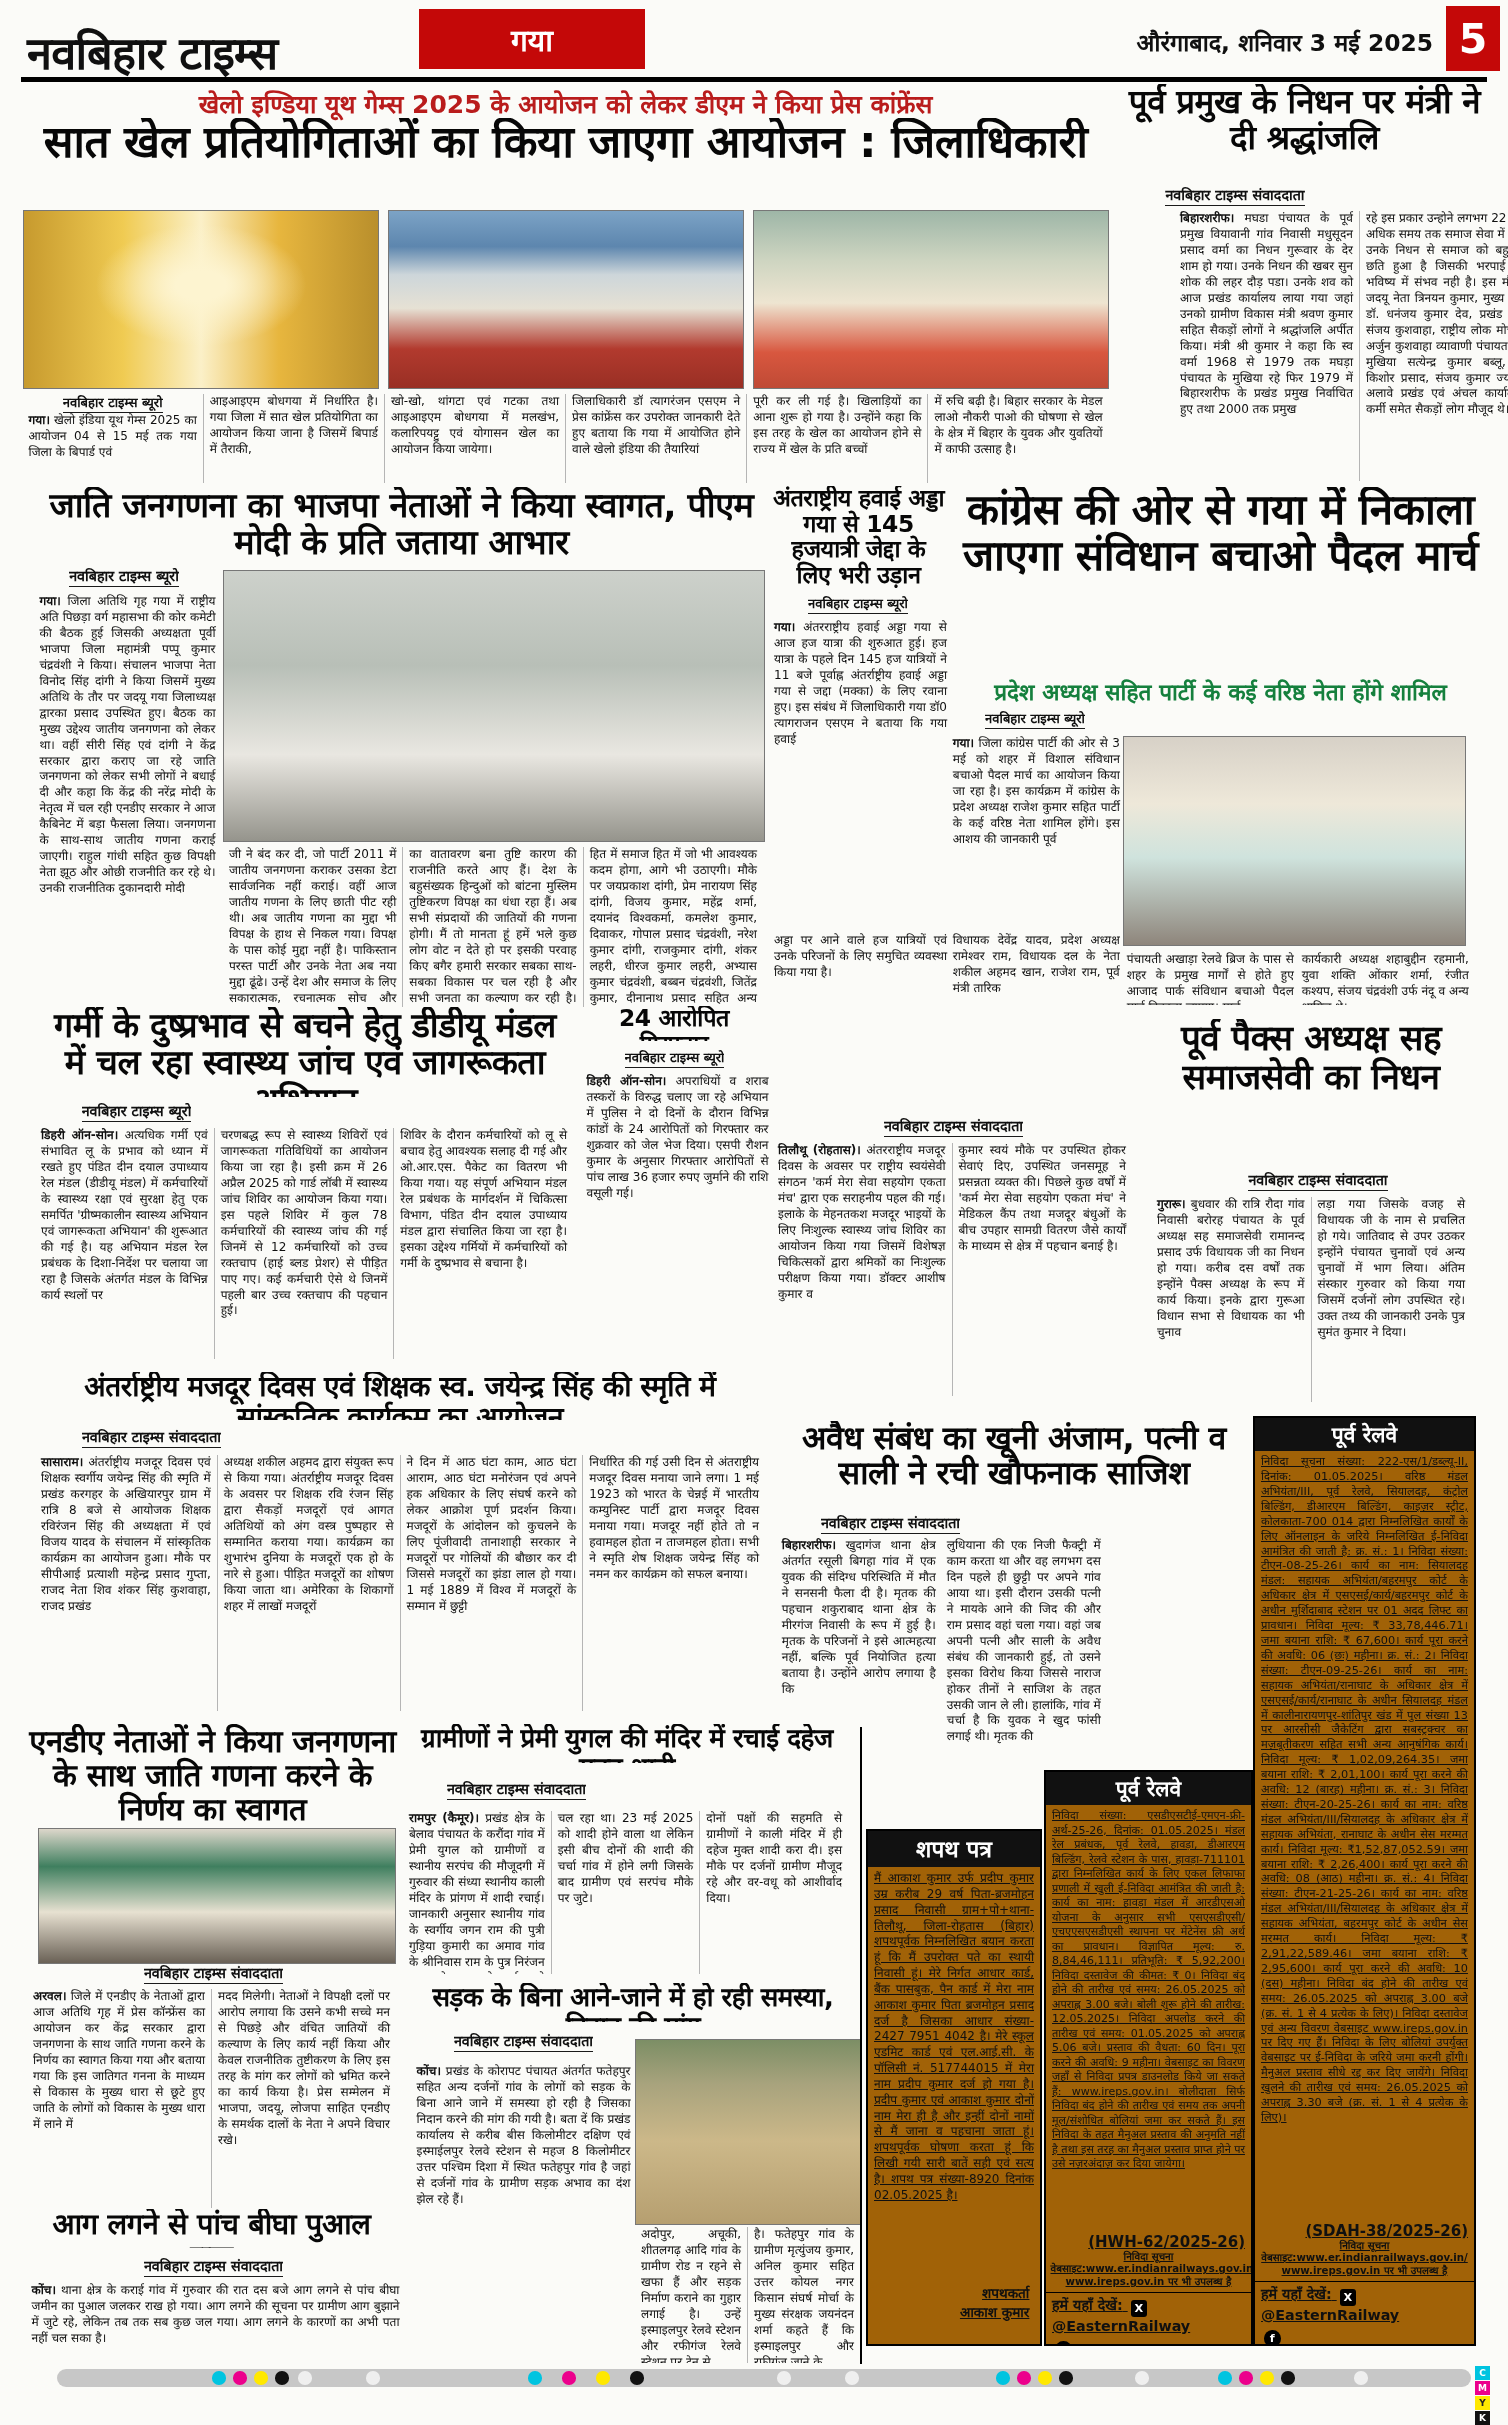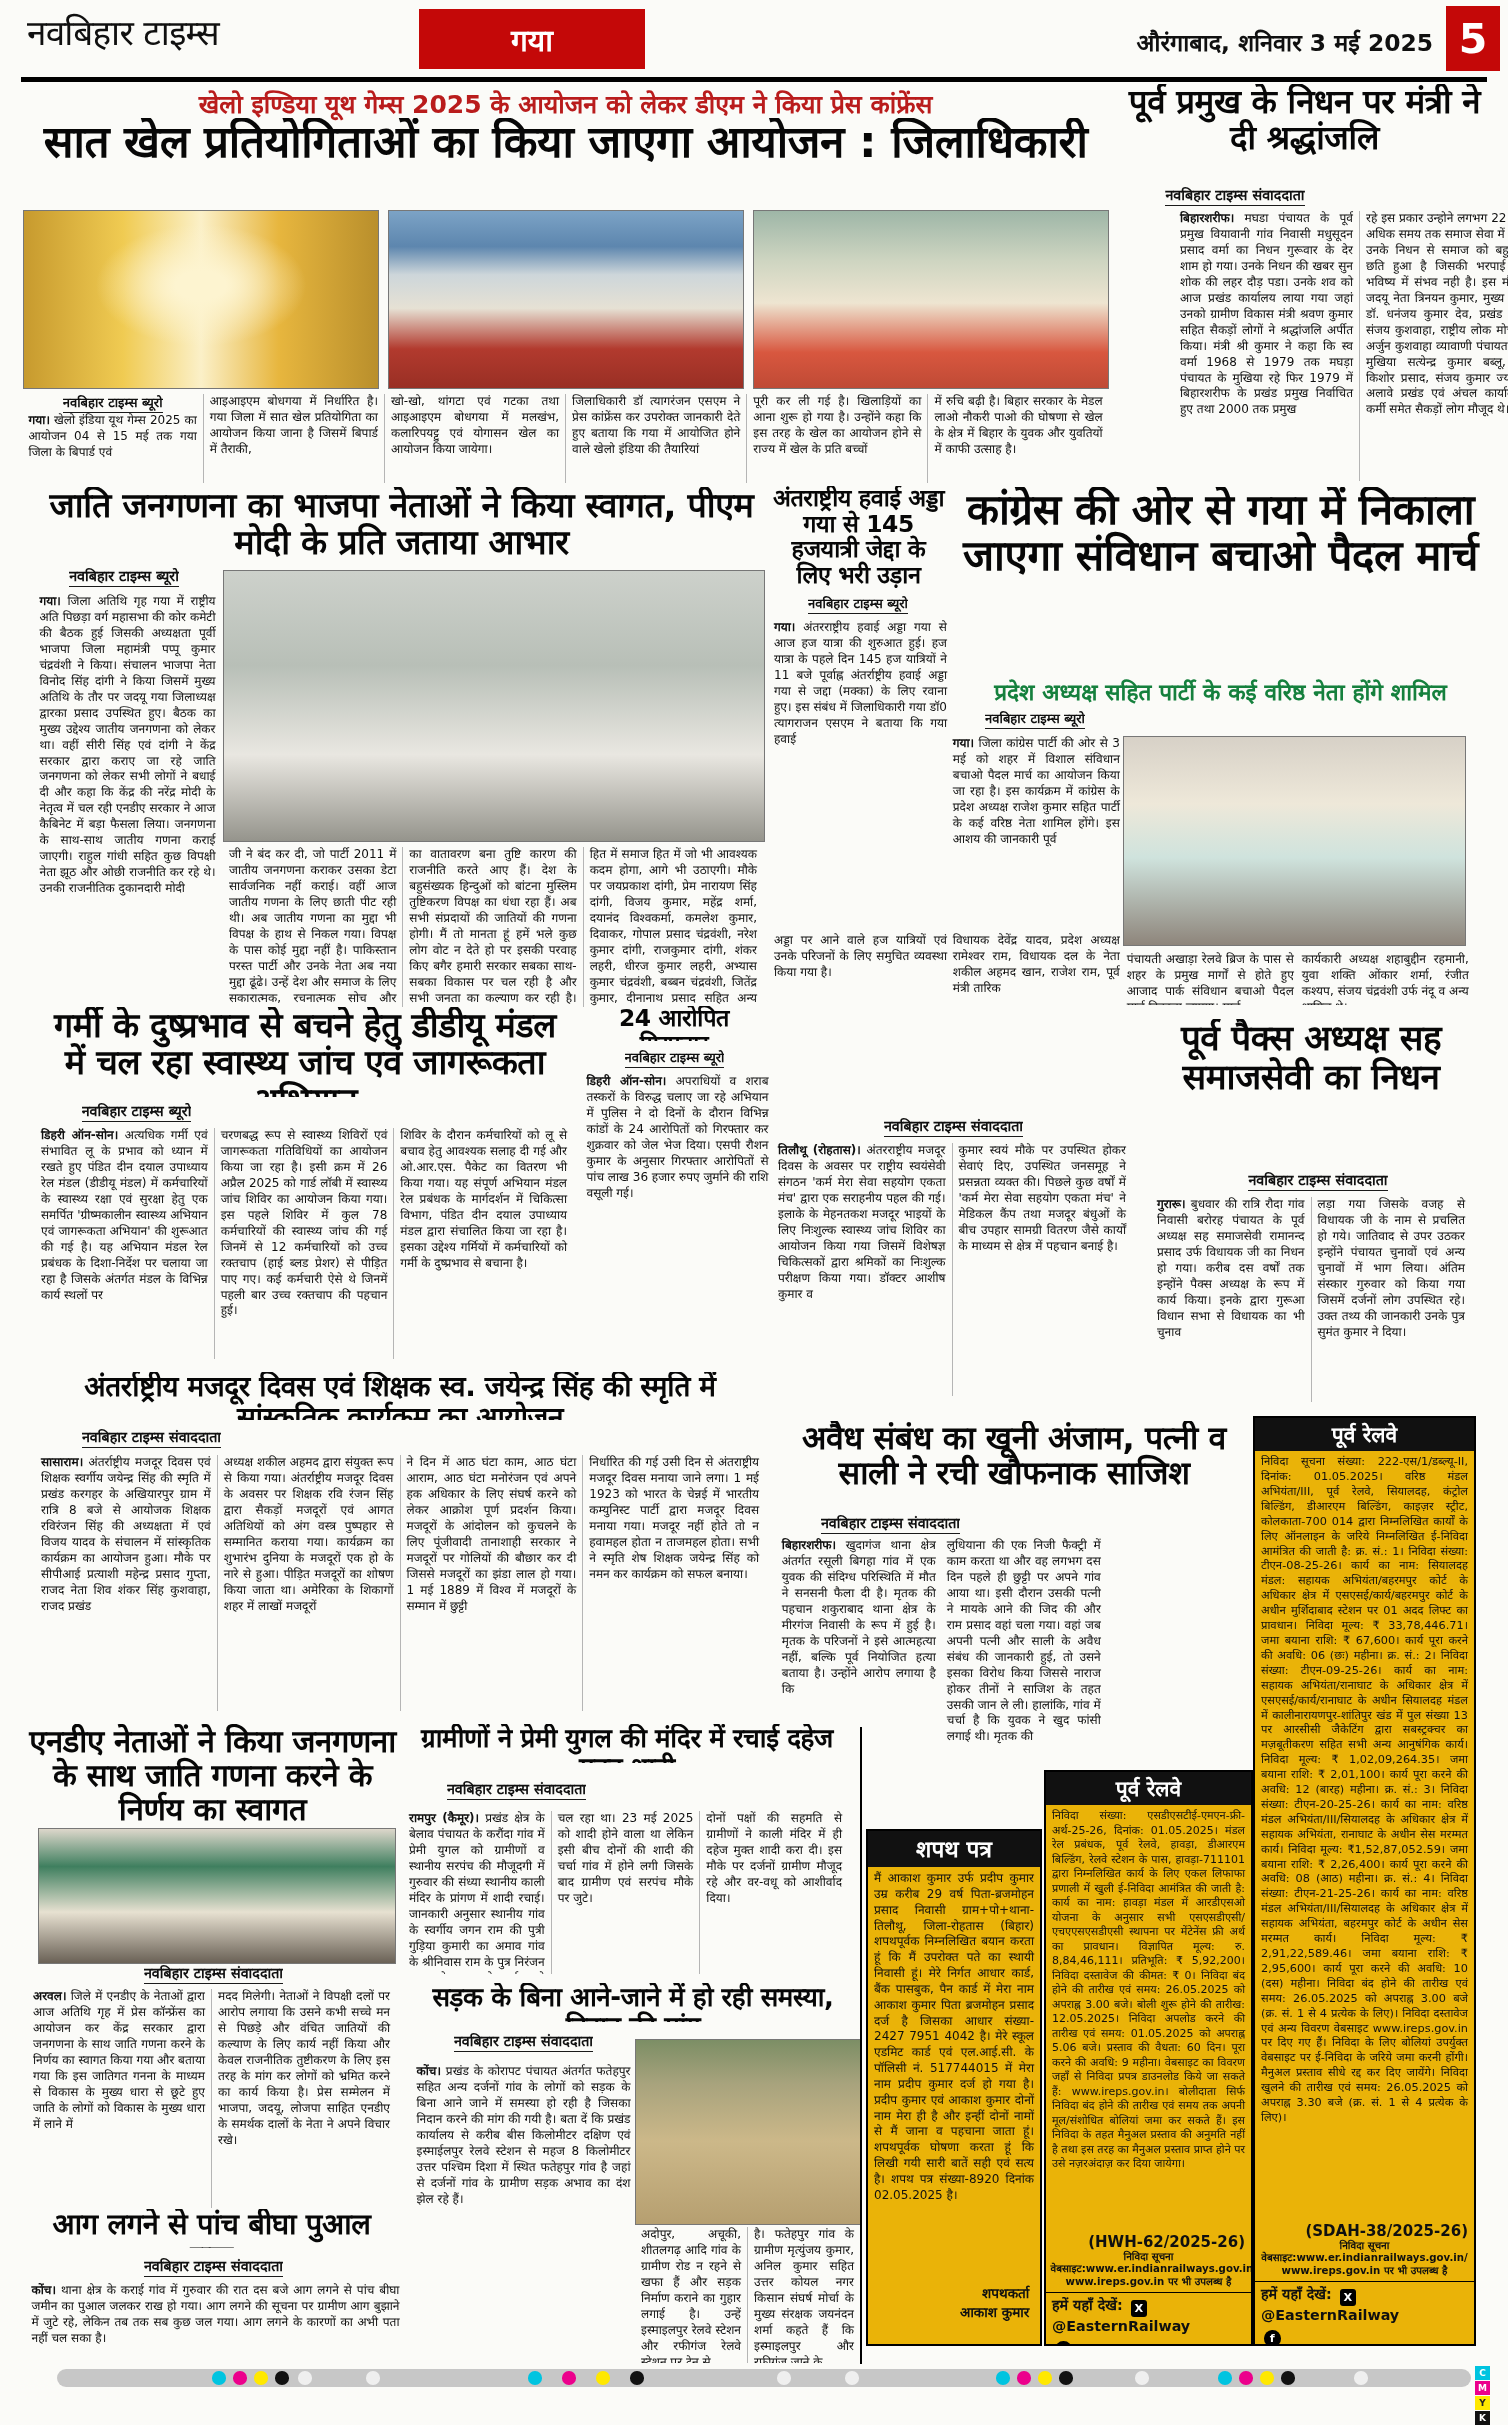--- a/index.html
+++ b/index.html
@@ -10,21 +10,21 @@
   .kick{font-weight:700;text-align:center;color:#b91c1c;}
   .by{font-weight:700;font-size:14.3px;text-align:center;border-bottom:1.5px solid #1a1a1a;
       padding-bottom:0.8px;display:block;width:max-content;max-width:96%;margin:0 auto;white-space:nowrap;overflow:hidden;}
   .body,.colx{font-size:12px;line-height:1.33;text-align:justify;overflow:hidden;}
   .cols{display:flex;align-items:stretch;}
   .cols>div{flex:1;padding:0 6px;overflow:hidden;font-size:12px;line-height:1.33;text-align:justify;}
   .cols>div:not(:last-child){border-right:0.8px solid #b5b5b5;}
   .dl{font-weight:700;}
   .photo{border:0.8px solid #777;overflow:hidden;}
   .redbox{background:#c40808;color:#fff;font-weight:700;display:flex;align-items:center;justify-content:center;}
-  .boxed{border:2.3px solid #000;background:#eab308;overflow:hidden;}
+  .boxed{border:2.3px solid #000;background:#a16207;overflow:hidden;text-decoration:underline;}
   .boxhead{background:#111;color:#fff;font-weight:700;text-align:center;font-size:21px;padding:2.3px 0;}
   .boxbody{padding:4.5px 6px;font-size:11.3px;line-height:1.32;text-align:justify;overflow:hidden;}
   .refline{text-align:right;font-weight:700;font-size:15px;padding:0 6px;}
   .webline{text-align:center;font-weight:700;font-size:10.2px;line-height:1.25;padding:0 4.5px 3px;}
   .social{border-top:1.5px solid #000;padding:3px 6px;font-weight:700;font-size:14.3px;line-height:1.35;}
   .sicon{display:inline-flex;width:16.6px;height:16.6px;background:#000;color:#fff;border-radius:3px;
          align-items:center;justify-content:center;font-size:11.3px;font-weight:700;margin:0 3px;vertical-align:-2.3px;}
   .sicon.round{border-radius:50%;}
   .subred{color:#15803d;font-weight:700;text-align:center;}
   
@@ -39,21 +39,21 @@
   .dot{position:absolute;top:2.3px;width:13.6px;height:13.6px;border-radius:50%;}
   .sq{width:15px;height:14.3px;display:flex;align-items:center;justify-content:center;
       font-size:9px;font-weight:700;color:#fff;}
   .rule{background:#000;}
 </style>
 </head>
 <body>
 
 <div class="page">
 
-  <div class="abs" style="left:27px;top:8px;font-size:35px;font-weight:400;letter-spacing:-0.8px;">नवबिहार टाइम्स</div>
+  <div class="abs" style="left:27px;top:21px;font-size:45px;font-weight:700;letter-spacing:-0.8px;">नवबिहार टाइम्स</div>
   <div class="abs redbox" style="left:419px;top:9px;width:226px;height:60px;font-size:30px;">गया</div>
   <div class="abs" style="left:935px;top:26px;width:498px;text-align:right;font-size:23.4px;font-weight:800;">औरंगाबाद, शनिवार 3 मई 2025</div>
   <div class="abs redbox" style="left:1446px;top:6px;width:54px;height:65px;font-size:41px;">5</div>
   <div class="abs rule" style="left:21px;top:77px;width:1466px;height:4.5px;"></div>
 
   <div class="abs kick" style="left:22.6px;top:86px;width:1086px;font-size:25px;">खेलो इण्डिया यूथ गेम्स 2025 के आयोजन को लेकर डीएम ने किया प्रेस कांफ्रेंस</div>
   <div class="abs hl" style="left:22.6px;top:118px;width:1086px;height:83px;font-size:44px;">सात खेल प्रतियोगिताओं का किया जाएगा आयोजन : जिलाधिकारी</div>
 
   <div class="abs" style="left:22.6px;top:210px;width:1086px;height:179px;display:flex;gap:9px;">
     <div class="photo ph-underpass" style="flex:1;"></div>

